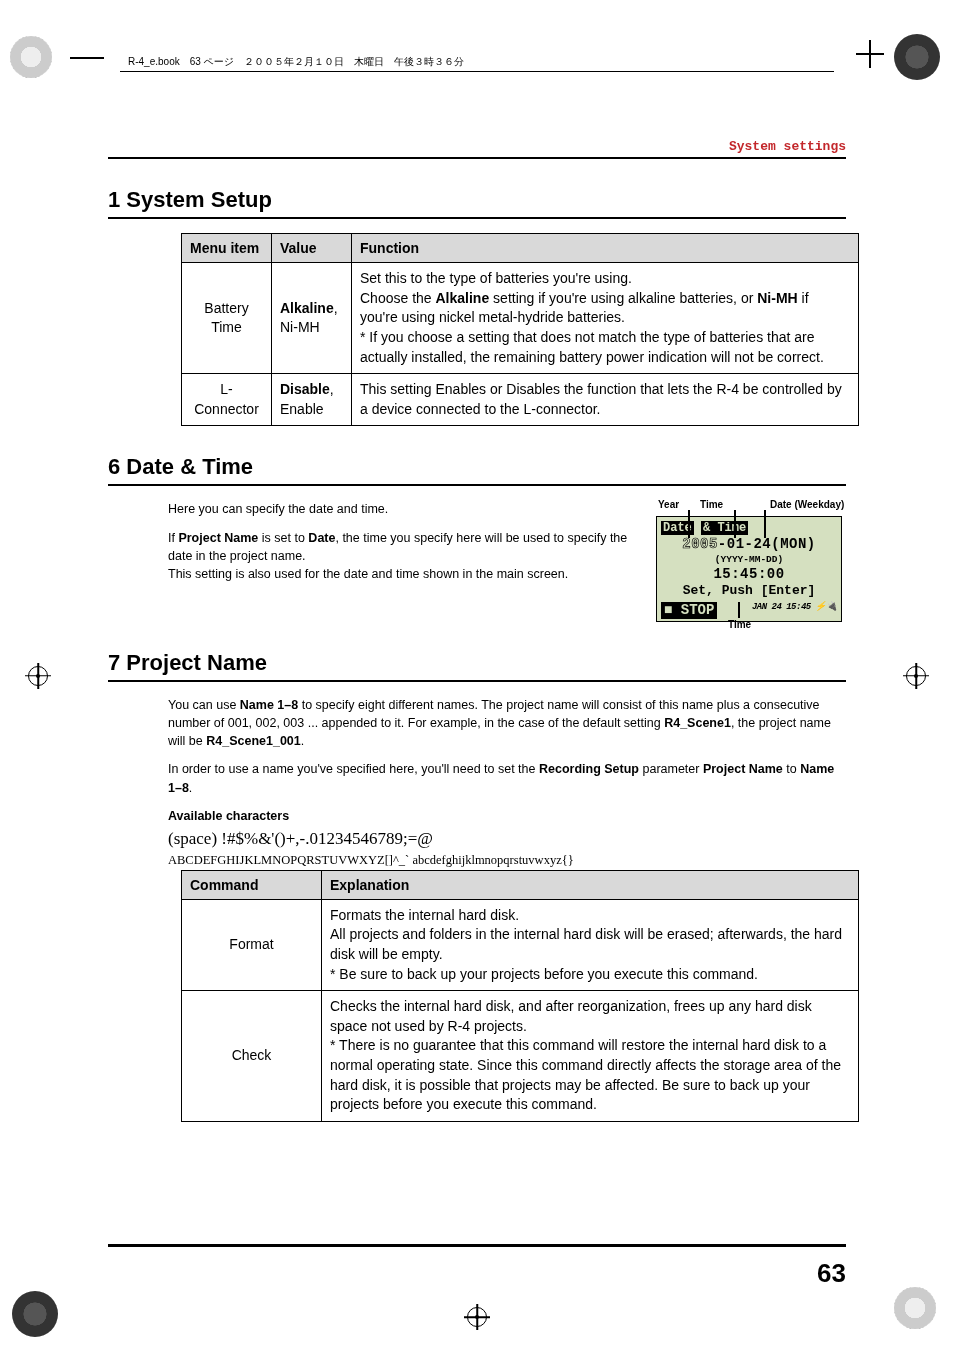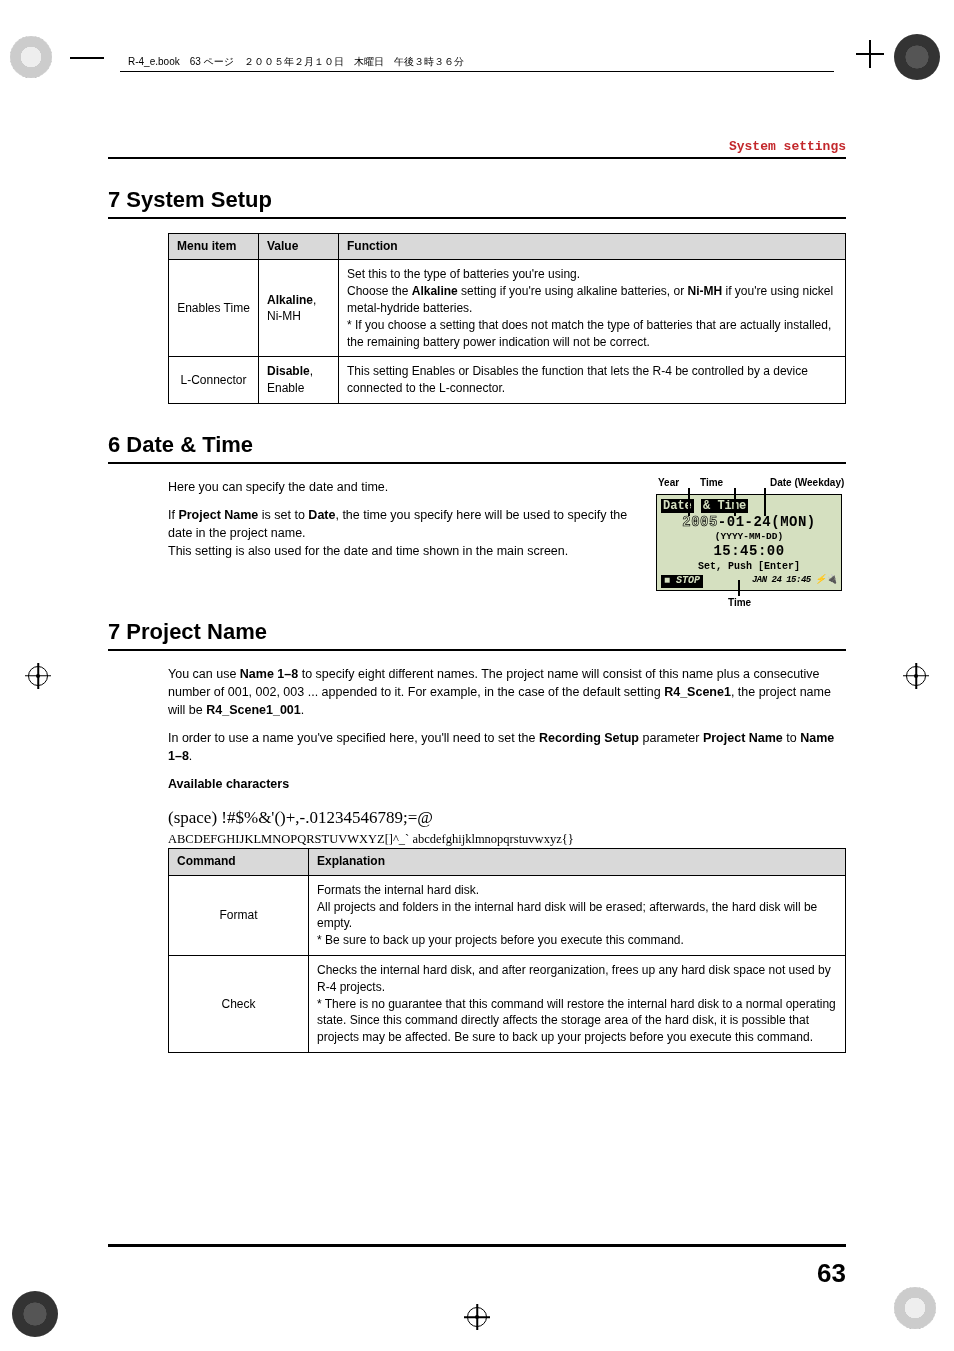--- a/index.html
+++ b/index.html
@@ -29,42 +29,42 @@
     font-size: 22px;
     font-weight: bold;
     margin-top: 28px;
     margin-bottom: 14px;
     padding-bottom: 4px;
     border-bottom: 2px solid #000;
   }
   .body-block { margin-left: 60px; font-size: 12.5px; line-height: 1.45; }
   .body-block p { margin-bottom: 10px; }
 
-  table.data { width: 100%; border-collapse: collapse; font-size: 12px; margin-bottom: 8px; }
+  table.data { width: 100%; border-collapse: collapse; font-size: 14px; margin-bottom: 8px; margin-left: 13px; }
   table.data th { background: #d9d9d9; font-weight: bold; text-align: left; padding: 4px 8px; border: 1px solid #000; }
   table.data td { padding: 6px 8px; border: 1px solid #000; vertical-align: middle; line-height: 1.4; }
 
   .two-col { display: flex; gap: 18px; }
   .two-col .left { flex: 1; }
   .two-col .right { width: 190px; position: relative; }
 
   .lcd-outer { position: relative; padding-top: 16px; }
   .lcd-label { position: absolute; font-size: 10px; font-weight: bold; }
   .lcd-arrow { position: absolute; width: 2px; background: #000; }
   .lcd { width: 186px; background: #d5e0c0; border: 1px solid #000; font-family: "Courier New", monospace; font-weight: bold; padding: 4px 4px 2px 4px; font-size: 12px; line-height: 1.25; color: #000; }
   .lcd .inv { background: #000; color: #d5e0c0; padding: 0 2px; }
   .lcd .line { white-space: pre; text-align: center; }
   .lcd .statusline { display: flex; justify-content: space-between; font-size: 9px; margin-top: 2px; }
-  .lcd .stop { background:#000; color:#d5e0c0; padding:0 3px; font-size:10px;font-style:italic; }
+  .lcd .stop { background:#000; color:#d5e0c0; padding:0 3px; font-size:14px; }
   .lcd .sig { font-size: 9px; letter-spacing: -0.5px; font-style: italic; }
   .lcd .big { font-size: 14px; letter-spacing: 0.5px; }
   .lcd .small { font-size: 9.5px; }
   .lcd .outline { font-weight: bold; -webkit-text-stroke: 0.6px #000; color: #d5e0c0; }
 
-  .subhead { font-weight: bold; font-size: 12.5px; margin-top: 8px; margin-bottom: 12px; }
+  .subhead { font-weight: bold; font-size: 12.5px; margin-top: 8px; margin-bottom: 2px; }
 
   .page-num { position: absolute; right: 0; bottom: -46px; font-size: 26px; font-weight: bold; }
   .bottom-rule { position: absolute; left: 108px; right: 108px; bottom: 104px; border-top: 3px solid #000; }
 </style>
 </head>
 <body>
 
 <div class="corner-light" style="top:36px; left:10px;"></div>
 <div class="corner-dark" style="top:34px; right:14px;"></div>
 <div class="corner-dark" style="bottom:14px; left:12px;"></div>
@@ -94,31 +94,31 @@
 
 <div class="header-line" style="left:128px; top:55px;">R-4_e.book　63 ページ　２００５年２月１０日　木曜日　午後３時３６分</div>
 <div class="header-rule"></div>
 
 <div class="page-area">
 
   <div class="section-header-right">
     <span class="red">System settings</span>
   </div>
 
-  <h2>7 System Setup</h2>
+  <h2>1 System Setup</h2>
   <div class="body-block">
     <table class="data">
       <tbody>
           <tr>
         <th style="width:90px;">Menu item</th>
         <th style="width:80px;">Value</th>
         <th>Function</th>
       </tr>
       <tr>
-        <td style="text-align:center;">Enables Time</td>
+        <td style="text-align:center;">Battery Time</td>
         <td><b>Alkaline</b>,<br>Ni-MH</td>
         <td>Set this to the type of batteries you're using.<br>Choose the <b>Alkaline</b> setting if you're using alkaline batteries, or <b>Ni-MH</b> if you're using nickel metal-hydride batteries.<br>* If you choose a setting that does not match the type of batteries that are actually installed, the remaining battery power indication will not be correct.</td>
       </tr>
       <tr>
         <td style="text-align:center;">L-Connector</td>
         <td><b>Disable</b>,<br>Enable</td>
         <td>This setting Enables or Disables the function that lets the R-4 be controlled by a device connected to the L-connector.</td>
       </tr>
     </tbody>
       </table>
@@ -137,21 +137,21 @@
         <span class="lcd-label" style="top:-2px; left:114px;">Date (Weekday)</span>
         <div class="lcd-arrow" style="top:10px; left:32px; height:28px;"></div>
         <div class="lcd-arrow" style="top:10px; left:78px; height:28px;"></div>
         <div class="lcd-arrow" style="top:10px; left:108px; height:28px;"></div>
 
         <div class="lcd">
           <div><span class="inv">Date</span> <span class="inv">&amp; Time</span></div>
           <div class="line big"><span class="outline">2005</span><span>-01-24(MON)</span></div>
           <div class="line small">(YYYY-MM-DD)</div>
           <div class="line big">15:45:00</div>
-          <div class="line" style="font-size:10px;">Set, Push [Enter]</div>
+          <div class="line" style="font-size:13px;">Set, Push [Enter]</div>
           <div class="statusline">
             <span class="stop">■ STOP</span>
             <span class="sig">JAN 24 15:45 ⚡🔌</span>
           </div>
         </div>
         <div class="lcd-arrow" style="top:102px; left:82px; height:16px;"></div>
         <span class="lcd-label" style="top:118px; left:72px;">Time</span>
       </div>
     </div>
   </div>

